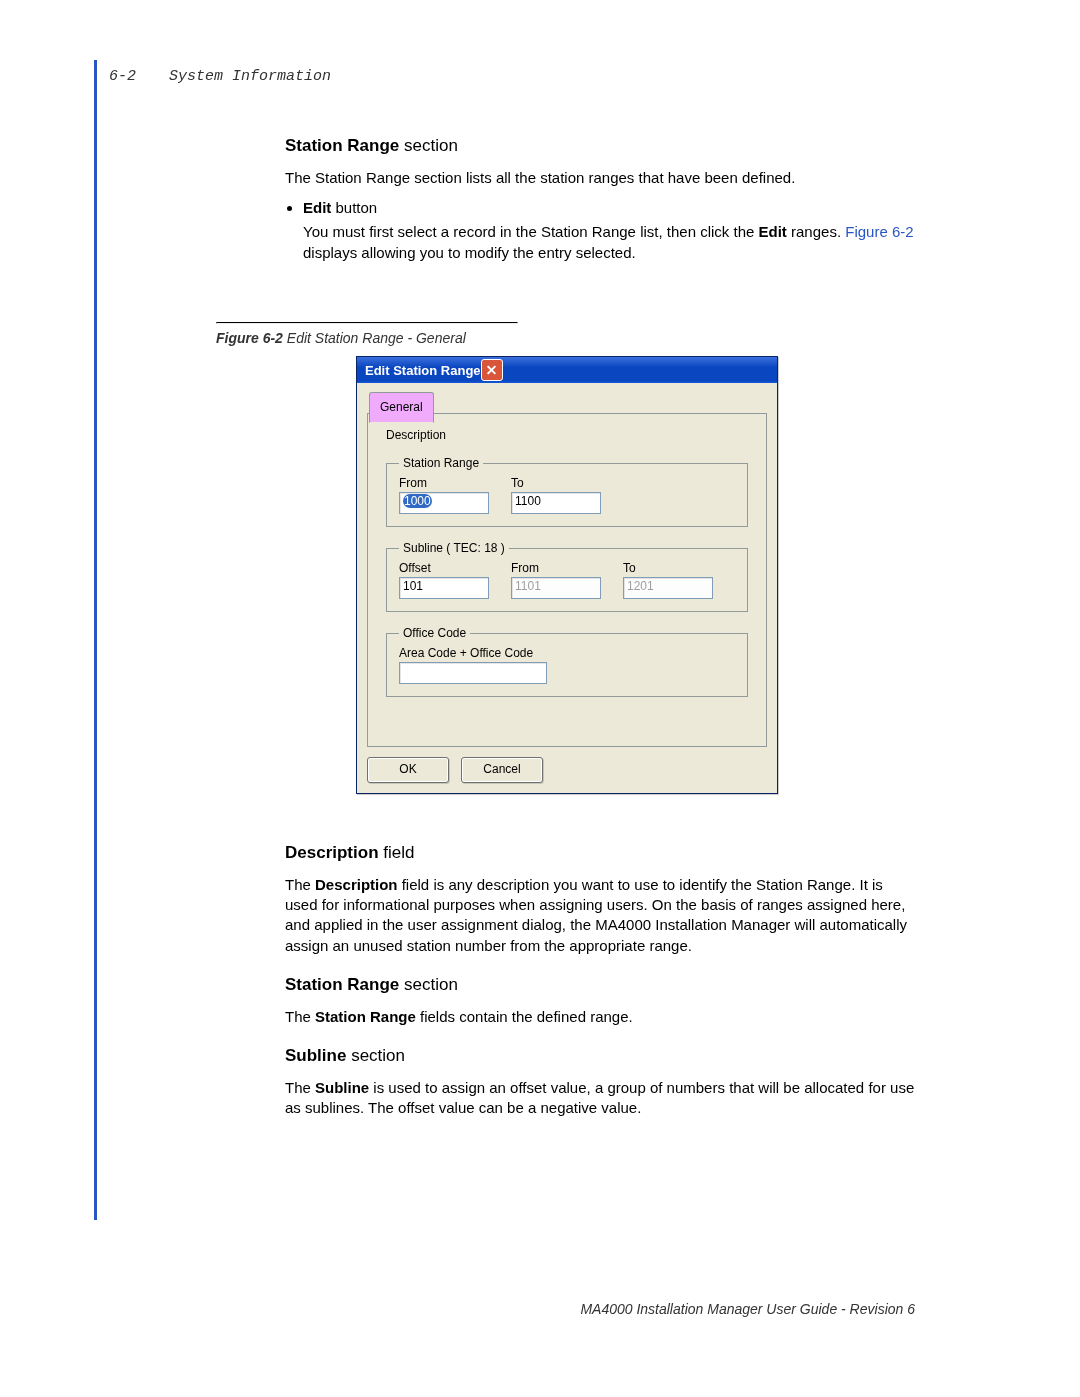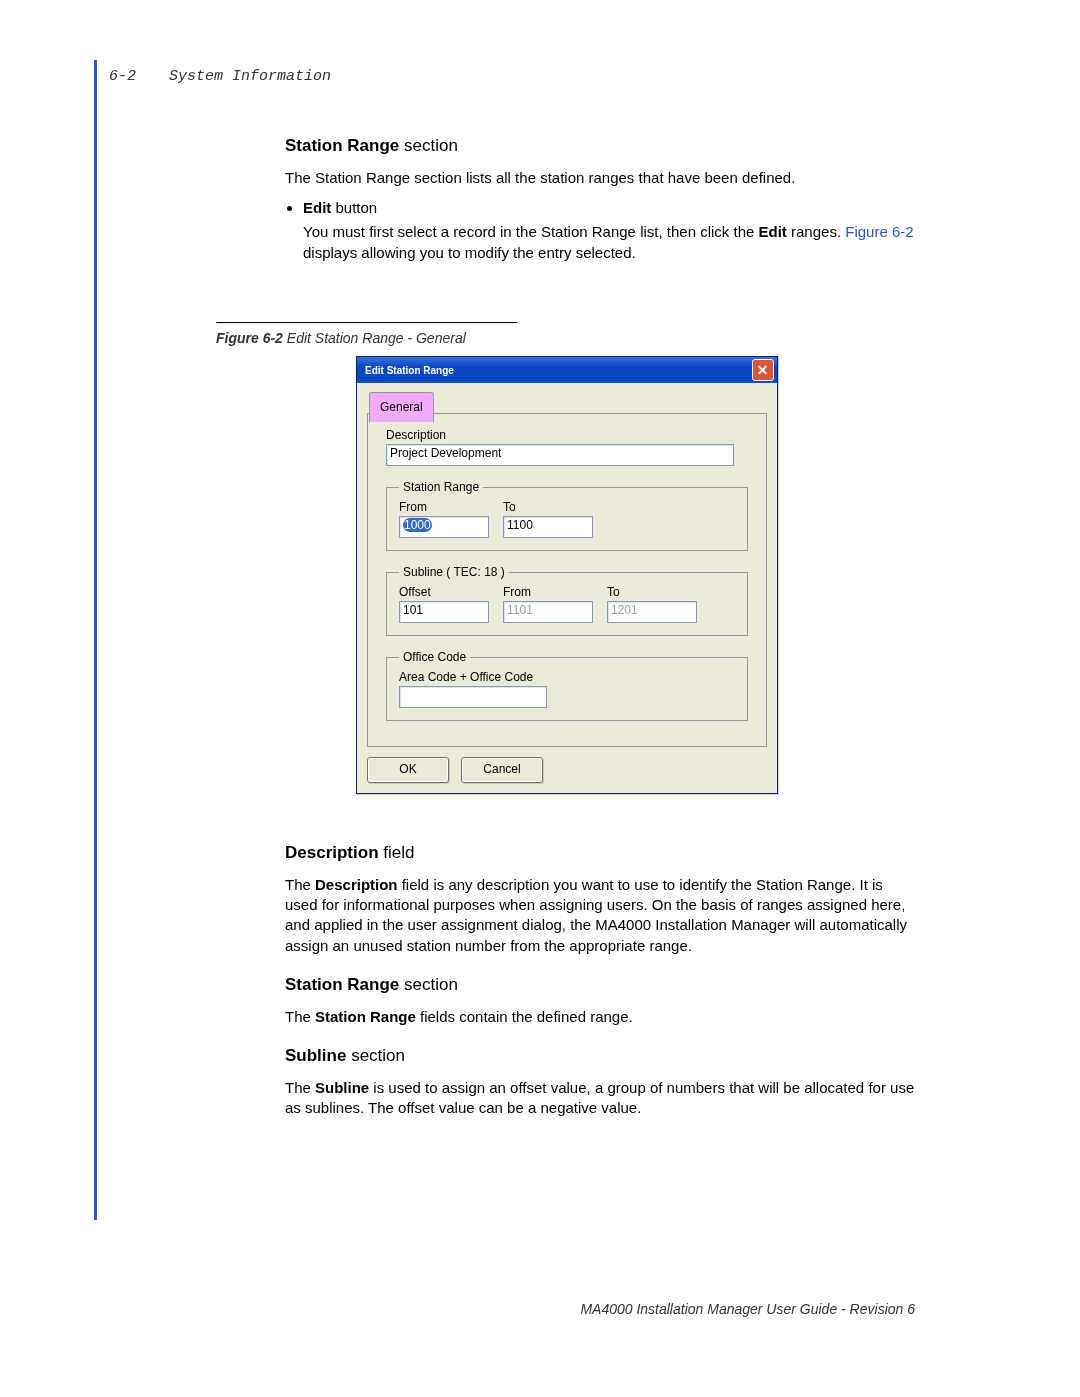--- a/index.html
+++ b/index.html
@@ -92,24 +92,23 @@
     font-size: 12px;
     color: #000;
     box-shadow: 1px 1px 0 rgba(0,0,0,0.2);
   }
   .titlebar {
     height: 26px;
     background: linear-gradient(#3b6fdd, #0a46c0 40%, #0a46c0 90%, #1659d5);
     color: #fff;
     display: flex;
     align-items: center;
-    justify-content: space-between;
     padding: 0 3px 0 8px;
     font-weight: bold;
-    font-size: 10px;
+    font-size: 13px;
   }
   .closebtn {
     width: 20px;
     height: 20px;
     background: #d9563a;
     border: 1px solid #fff;
     border-radius: 3px;
     position: relative;
   }
   .closebtn::before, .closebtn::after {
@@ -176,21 +175,21 @@
     border: 1px solid #919b9c;
     margin: 14px 0 0 0;
     padding: 6px 12px 12px 12px;
   }
   fieldset.group legend {
     padding: 0 4px;
     font-size: 12px;
   }
   .row {
     display: flex;
-    gap: 14px;
+    gap: 22px;
     align-items: flex-end;
   }
   .col { display: flex; flex-direction: column; }
   .btnrow {
     display: flex;
     justify-content: flex-start;
     gap: 12px;
     padding: 10px 6px 0 0;
   }
   .winbtn {
@@ -250,21 +249,20 @@
         <span>Edit Station Range</span>
         <span class="closebtn"></span>
       </div>
       <div class="clientarea">
         <div class="tabstrip">
           <div class="tab">General</div>
         </div>
         <div class="tabpanel">
 
           <span class="lbl">Description</span>
-          <div class="field">Project Development</div>
 
           <fieldset class="group">
             <legend>Station Range</legend>
             <div class="row">
               <div class="col">
                 <span class="lbl">From</span>
                 <div class="field small"><span class="sel">1000</span></div>
               </div>
               <div class="col">
                 <span class="lbl">To</span>

